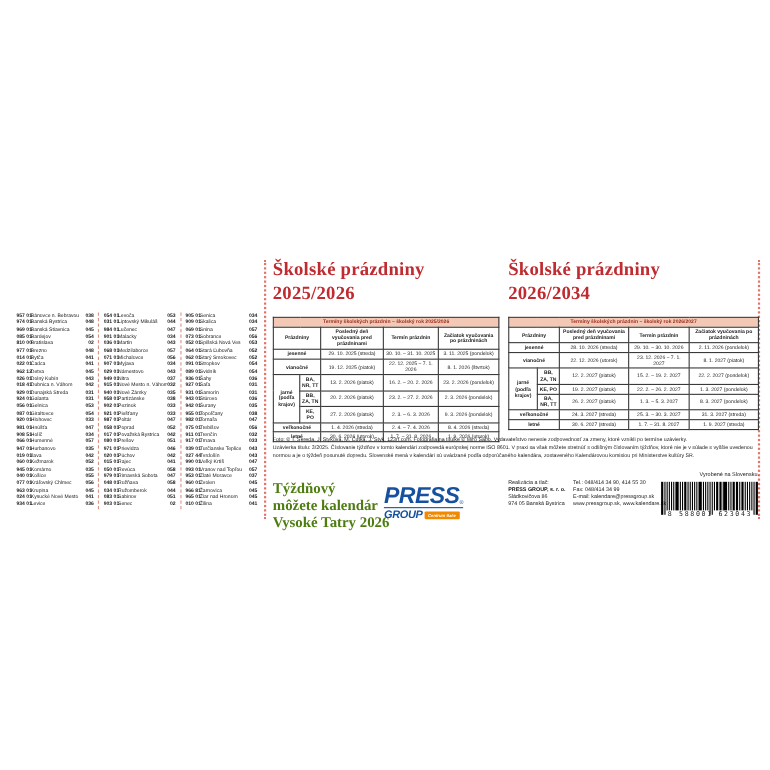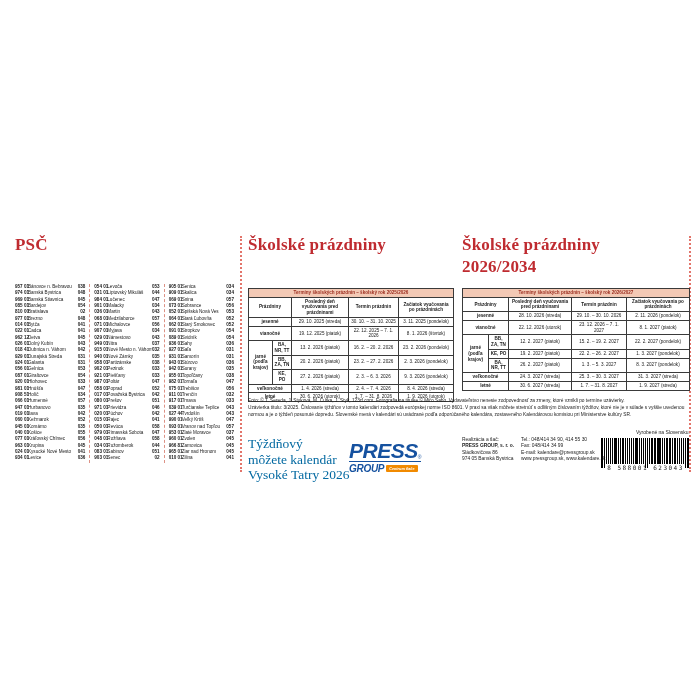--- a/index.html
+++ b/index.html
@@ -31,22 +31,22 @@
   td.hdr{font-weight:bold;font-size:4.7px;padding:2.5px 1.5px;}
   td.lbl{text-align:left;font-weight:bold;padding-left:2.5px;}
   td.region{font-weight:bold;}
   td.datecell{padding:2.6px 1px;}
 
   
   .footnote{left:248px;top:398px;width:442px;font-size:4.8px;line-height:6.8px;color:#222;}
   .madein{left:585px;top:429px;width:105px;text-align:right;font-size:5px;color:#222;}
 
   
-  .product{left:248px;top:436px;font-family:"Liberation Serif",serif;font-weight:normal;
-           color:#0369a1;font-size:13.5px;line-height:15.5px;}
+  .product{left:248px;top:436px;font-family:"Liberation Serif",serif;font-weight:bold;
+           color:#4d7c0f;font-size:13.5px;line-height:15.5px;}
 
   
   .logo{left:349px;top:441px;width:80px;}
   .logo .press-row{display:flex;align-items:flex-end;}
   .logo .press{font-style:italic;font-weight:bold;font-size:21px;line-height:19px;color:#15519f;letter-spacing:-.5px;}
   .logo .reg{font-size:5px;color:#15519f;margin-top:0;}
   .logo .group-row{display:flex;align-items:center;margin-top:1px;border-top:1.5px solid #15519f;padding-top:1px;width:72px;}
   .logo .group{font-style:italic;font-weight:bold;font-size:10px;color:#15519f;letter-spacing:-.3px;}
   .logo .tag{background:#f18a00;color:#fff;font-style:italic;font-weight:bold;
              font-size:3.8px;padding:1.5px 3px;margin-left:2px;border-radius:1px;white-space:nowrap;}
@@ -65,21 +65,20 @@
   .barcode .digits{font-family:"DejaVu Sans Mono",monospace;font-size:6px;letter-spacing:1.5px;
                    margin-top:-4px;background:transparent;text-align:center;}
 </style>
 </head>
 <body>
 
 <div class="cutline" style="left:240px;"></div>
 <div class="cutline" style="left:689px;"></div>
 
 <div class="abs sec-title" style="left:15px;top:234px;">
-  <div>PSČ</div>
 </div>
 <div class="abs psc-table" id="psc-table">
     <div class="psc-col">
       <div class="psc-row">
         <span class="psc-code">957 01</span>
         <span class="psc-town">Bánovce n. Bebravou</span>
         <span class="psc-pref">038</span>
       </div>
       <div class="psc-row">
         <span class="psc-code">974 01</span>
@@ -498,20 +497,21 @@
       <div class="psc-row">
         <span class="psc-code">010 01</span>
         <span class="psc-town">Žilina</span>
         <span class="psc-pref">041</span>
       </div>
     </div>
   </div>
 
 <div class="abs sec-title" style="left:248px;top:234px;">
   <div>Školské prázdniny</div>
+  <div>2025/2026</div>
 </div>
 <div class="abs" style="left:248px;top:288px;width:205px;" id="holiday-table-0">
     <table class="holiday" style="width: 100%;">
       <colgroup>
         <col style="width: 24px;">
         <col style="width: 19px;">
         <col style="width: 57px;">
         <col style="width: 50px;">
         <col style="width: 55px;">
       </colgroup>

